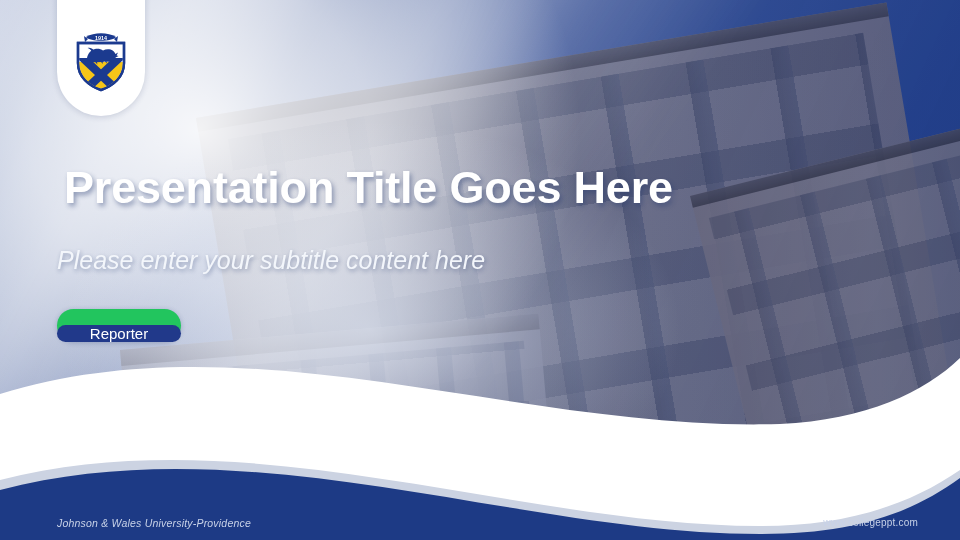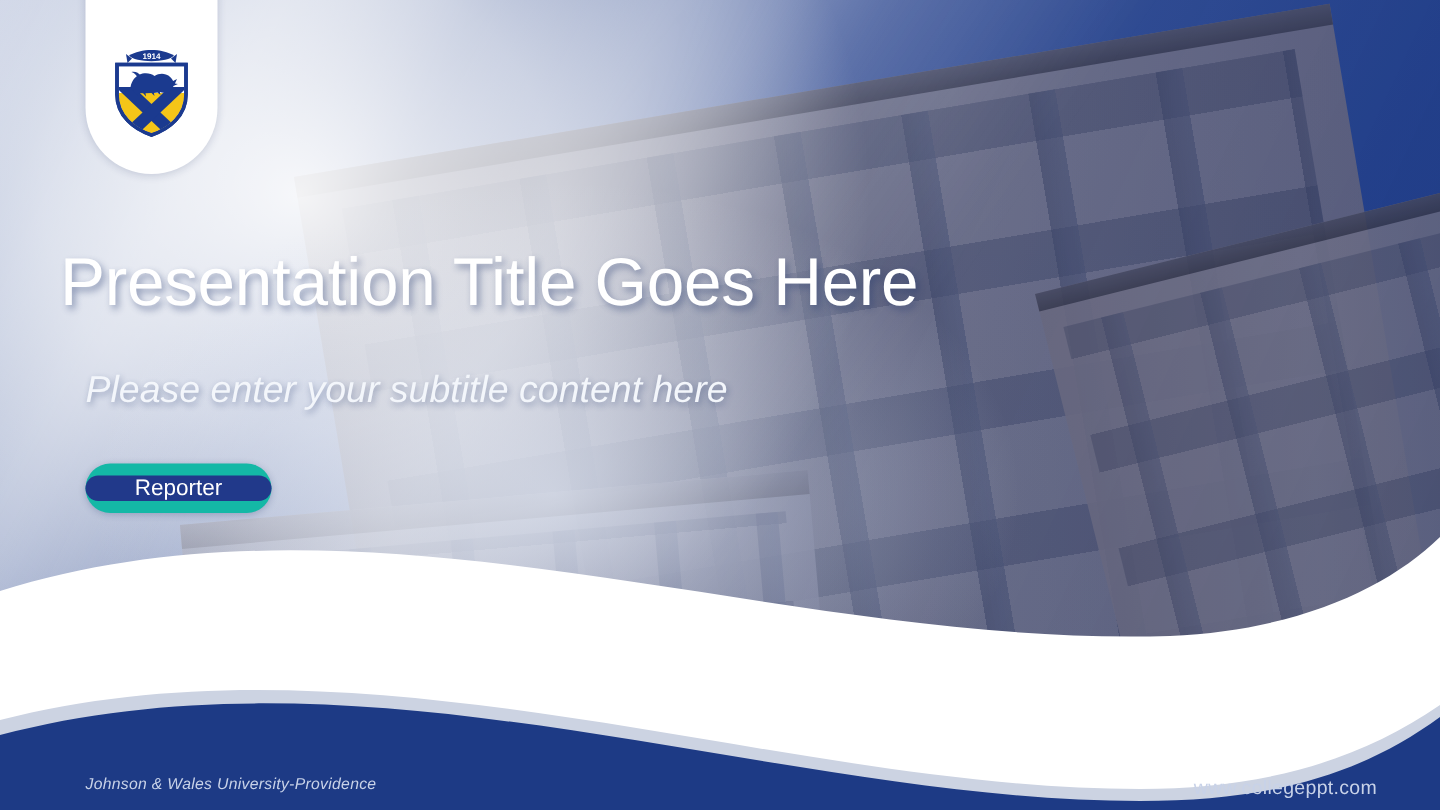--- a/index.html
+++ b/index.html
@@ -235,24 +235,24 @@
     left: 50%;
     top: 54px;
     transform: translateX(-50%);
     width: 58px;
     height: 62px;
   }
 
   
   .title {
     position: absolute;
-    left: 40px;
+    left: 64px;
     top: 162px;
     font-size: 45px;
-    font-weight: normal;
+    font-weight: bold;
     color: #ffffff;
     letter-spacing: -0.2px;
     white-space: nowrap;
     text-shadow: 2px 3px 5px rgba(38,58,110,0.45);
   }
   .subtitle {
     position: absolute;
     left: 57px;
     top: 246px;
     font-size: 25px;
@@ -263,22 +263,22 @@
     font-style: italic;
   }
 
   
   .reporter-pill {
     position: absolute;
     left: 57px;
     top: 309px;
     height: 33px;
     display: flex;
-    align-items: center;
-    background: #14b8a6;
+    align-items: flex-end;
+    background: #22c55e;
     border-radius: 17px;
     box-shadow: 0 1px 5px rgba(25,45,100,0.25);
   }
   .pill-label {
     display: flex;
     align-items: center;
     justify-content: center;
     min-width: 96px;
     padding: 0 14px;
     background: #21398a;
@@ -303,21 +303,21 @@
     top: 517px;
     font-size: 10.5px;
     color: #c8d2e8;
     letter-spacing: 0.2px;
     font-style: italic;
   }
   .footer-right {
     position: absolute;
     right: 42px;
     top: 517px;
-    font-size: 13px;
+    font-size: 10px;
     color: #c8d2e8;
     letter-spacing: 0.2px;
     text-align: right;
   }
 </style>
 </head>
 <body>
 
 <div class="slide">
 

